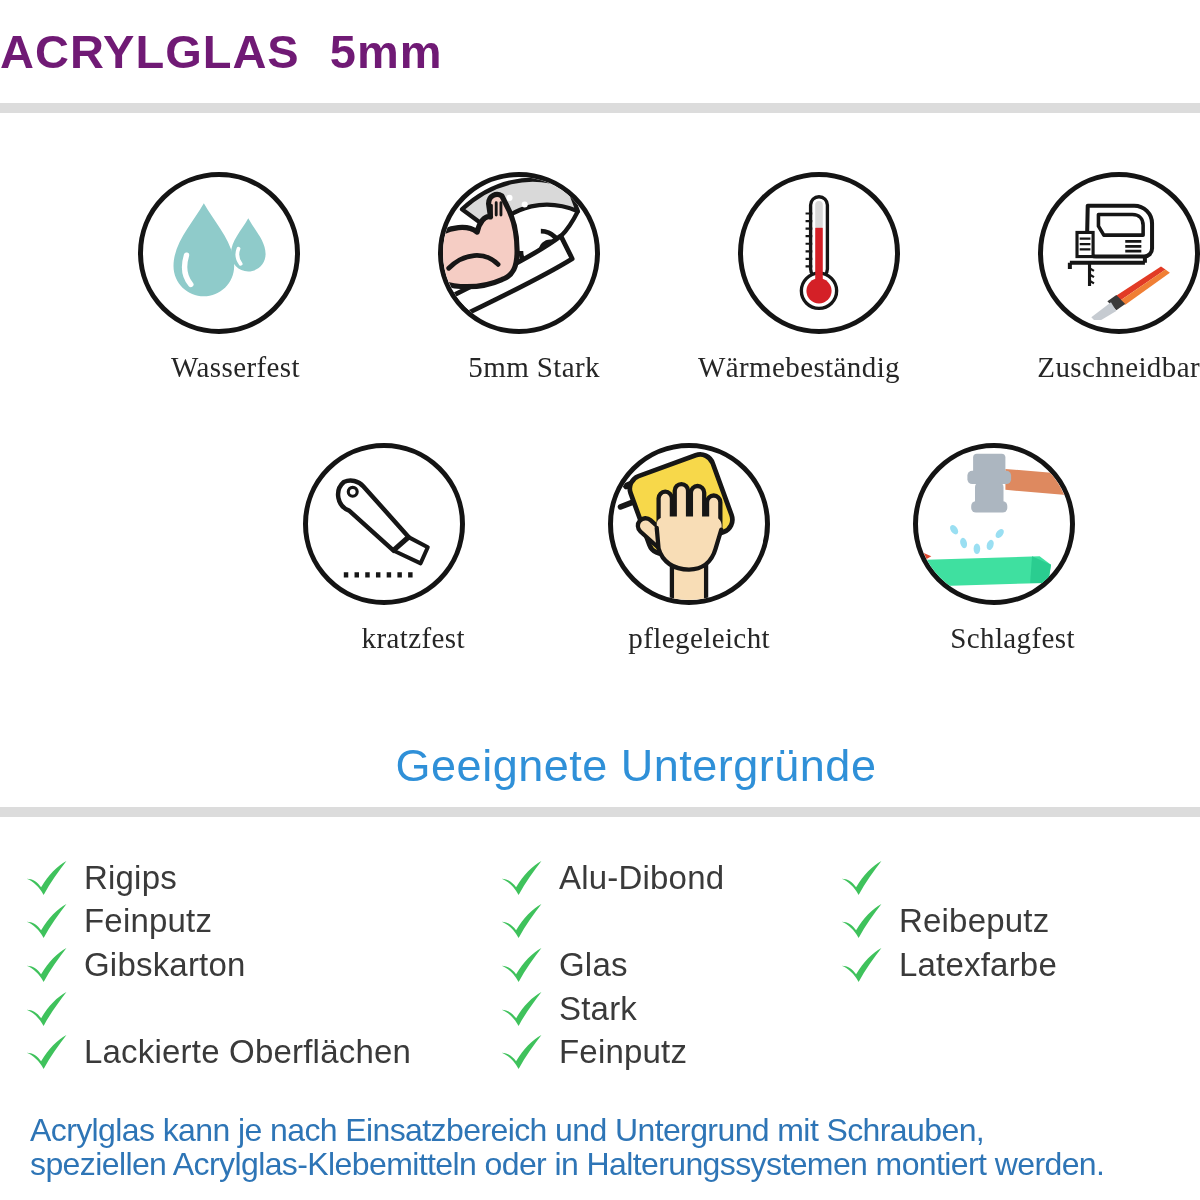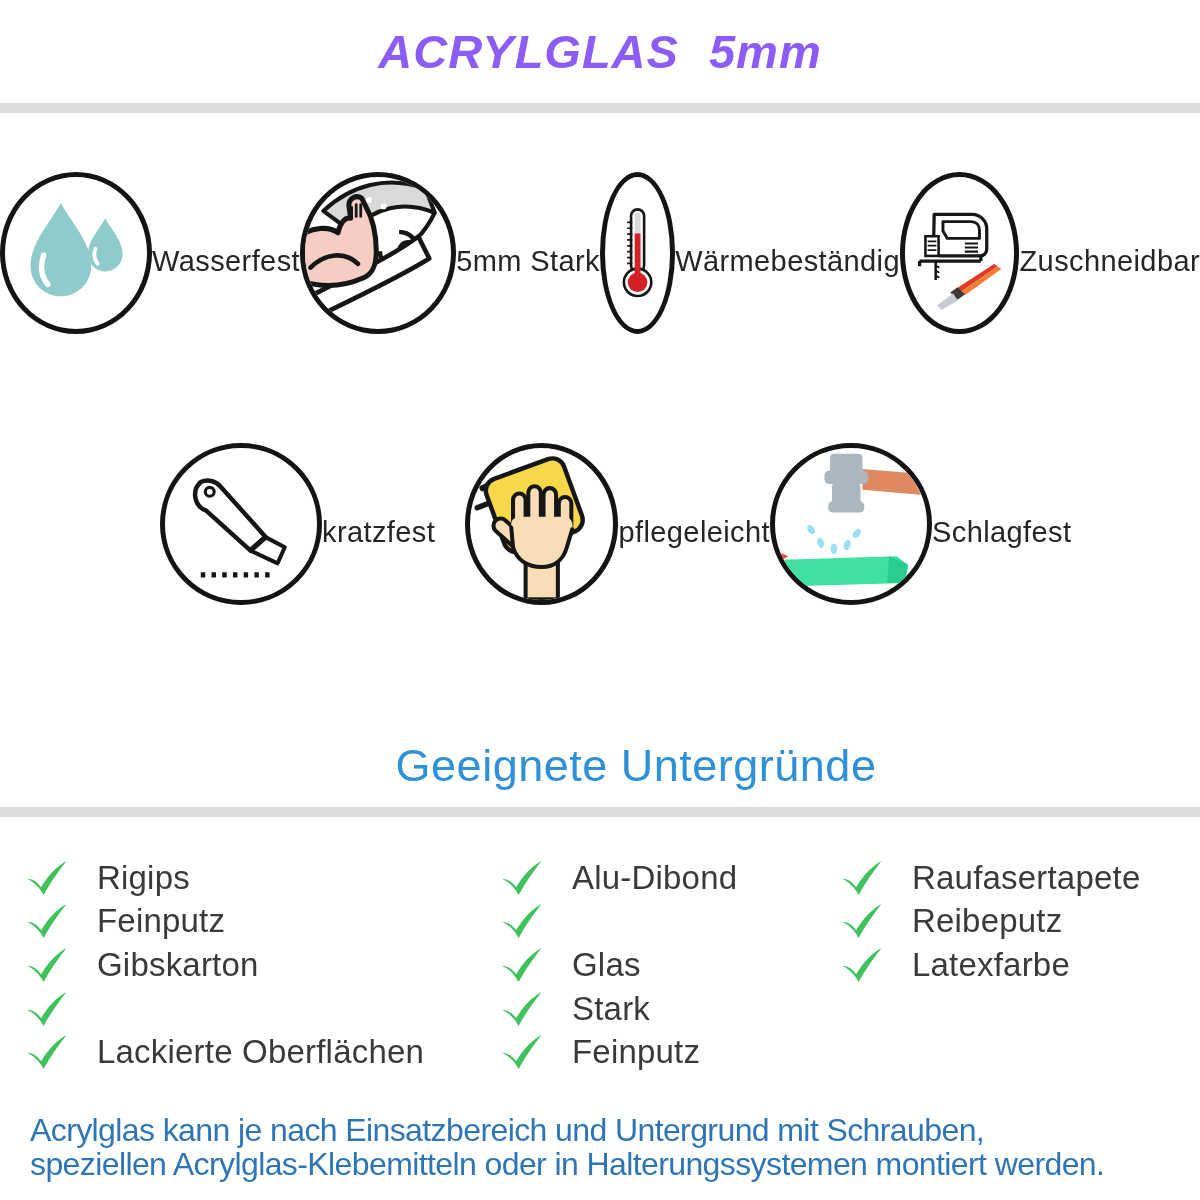--- a/index.html
+++ b/index.html
@@ -1,46 +1,46 @@
 <!DOCTYPE html>
 <html><head>
 <meta charset="utf-8">
 <style>
   html,body{margin:0;padding:0;background:#ffffff;}
   #page{position:relative;width:1200px;height:1200px;background:#ffffff;overflow:hidden;
         font-family:"Liberation Sans", sans-serif;}
 
-  .page-title{position:absolute;top:24px;left:0;width:100%;text-align:center;
-    font-size:47px;font-weight:600;letter-spacing:1px;word-spacing:16px;color:#8b5cf6;font-style:italic;}
+  .page-title{position:absolute;top:24px;left:0;width:100%;text-align:left;
+    font-size:47px;font-weight:600;letter-spacing:1px;word-spacing:16px;color:#701a75;}
 
   .divider{position:absolute;left:0;width:100%;height:10px;background:#dcdcdc;}
   .divider.bar1{top:103px;}
   .divider.bar2{top:807px;}
 
   .icon-row{position:absolute;display:flex;}
   .row1{top:172px;left:0;width:1200px;}
   .row1 .feature-cell{width:300px;}
   .row2{top:443px;left:160px;width:920px;}
   .row2 .feature-cell{width:305px;}
 
-  .feature-cell{display:flex;flex-direction:row;align-items:center;}
+  .feature-cell{display:flex;flex-direction:column;align-items:flex-end;font-family:Liberation Serif, serif;}
   .feature-circle{box-sizing:border-box;width:162px;height:162px;border:5px solid #141414;
     border-radius:50%;background:#fff;overflow:hidden;display:flex;align-items:center;justify-content:center;}
   .feature-circle svg{display:block;}
   .feature-label{margin-top:17px;font-size:29px;font-weight:500;color:#262626;letter-spacing:0.4px;white-space:nowrap;}
 
   .section-heading{position:absolute;top:740px;left:0;width:100%;text-align:center;
     font-size:45px;font-weight:400;color:#2F90D8;letter-spacing:0.5px;padding-left:36px;}
 
   .surfaces{position:absolute;top:856px;left:25px;display:flex;}
   .surf-col{display:flex;flex-direction:column;}
   .surf-col.c1{width:475px;}
   .surf-col.c2{width:340px;}
   .surf-col.c3{width:360px;}
-  .check-item{display:flex;align-items:center;height:43.6px;gap:13px;}
+  .check-item{display:flex;align-items:center;height:43.6px;}
   .check-item svg{flex-shrink:0;margin-right:15px;}
   .check-item span{font-size:33px;font-weight:500;color:#3A3A3A;letter-spacing:0.2px;white-space:nowrap;}
 
   .footer-note{position:absolute;top:1113px;left:30px;color:#2E75B6;font-size:32px;
     letter-spacing:-0.6px;line-height:34px;}
   .footer-note div{white-space:nowrap;}
 </style>
 </head>
 <body>
 
@@ -244,21 +244,20 @@
           </svg>
         <span>Feinputz</span>
       </div>
     </div>
 
     <div class="surf-col c3">
       <div class="check-item">
         <svg width="44" height="36" viewBox="0 0 52 42">
             <path d="M2 22 C9 22 15 26 19 32 C28 17 38 7 49 1 C40 13 30 26 22 41 C17 32 10 25 2 22 Z" fill="#3FC25C"></path>
           </svg>
-        <span>Raufasertapete</span>
       </div>
       <div class="check-item">
         <svg width="44" height="36" viewBox="0 0 52 42">
             <path d="M2 22 C9 22 15 26 19 32 C28 17 38 7 49 1 C40 13 30 26 22 41 C17 32 10 25 2 22 Z" fill="#3FC25C"></path>
           </svg>
         <span>Reibeputz</span>
       </div>
       <div class="check-item">
         <svg width="44" height="36" viewBox="0 0 52 42">
             <path d="M2 22 C9 22 15 26 19 32 C28 17 38 7 49 1 C40 13 30 26 22 41 C17 32 10 25 2 22 Z" fill="#3FC25C"></path>

